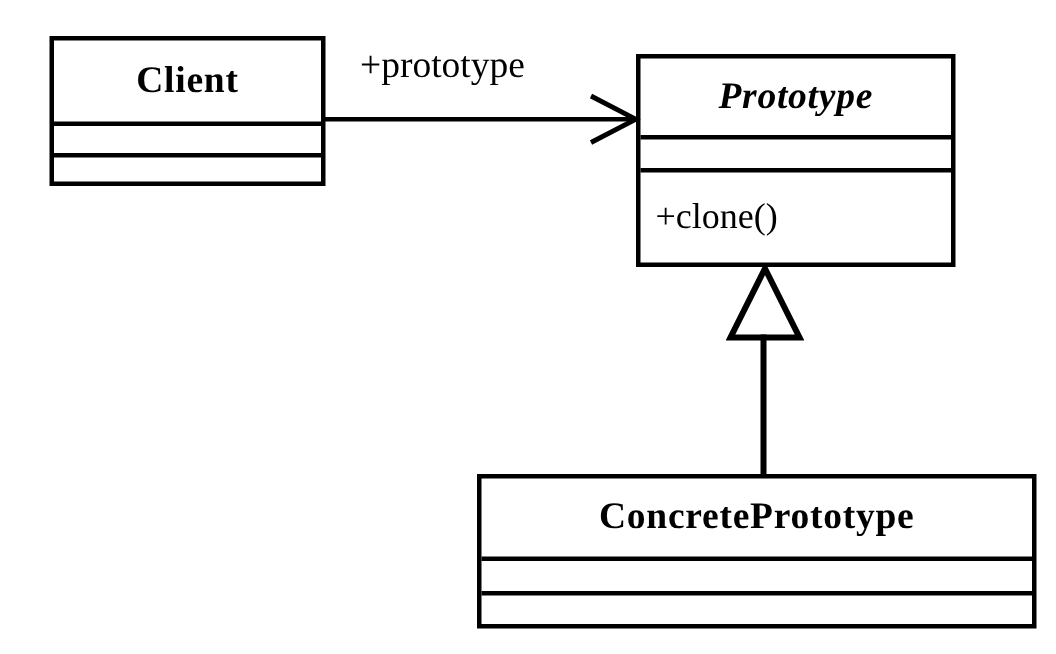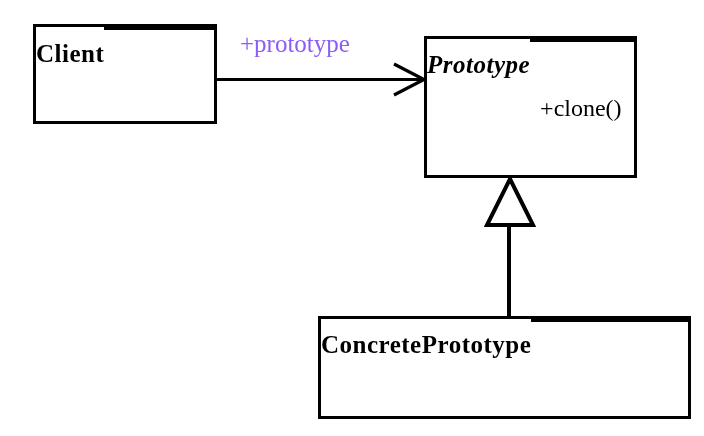--- a/index.html
+++ b/index.html
@@ -20,21 +20,21 @@
     background: #ffffff;
   }
 
   
   .uml-class {
     position: absolute;
     box-sizing: border-box;
     background: #ffffff;
     border: 3px solid #000000;
     display: flex;
-    flex-direction: row;
+    flex-direction: column;
   }
   .uml-compartment {
     box-sizing: border-box;
     position: relative;
     display: flex;
     align-items: center;
     justify-content: center;
     overflow: hidden;
   }
   .uml-compartment + .uml-compartment {
@@ -110,21 +110,21 @@
     left: 391px;
     top: 62px;
     width: 36px;
     height: 36px;
   }
   #association-label {
     position: absolute;
     left: 240px;
     top: 30px;
     font-size: 25px;
-    color: #8b5cf6;
+    color: #000000;
     white-space: nowrap;
   }
 
   
   #generalization-triangle {
     position: absolute;
     left: 484px;
     top: 176px;
     width: 52px;
     height: 52px;

